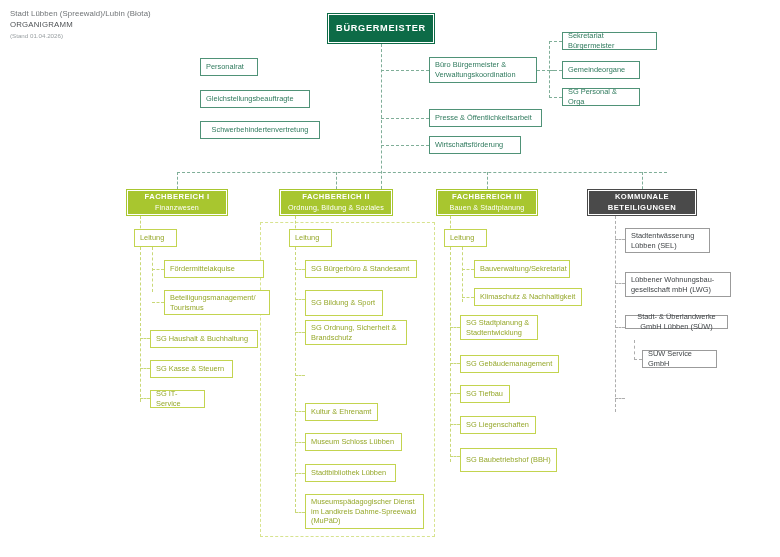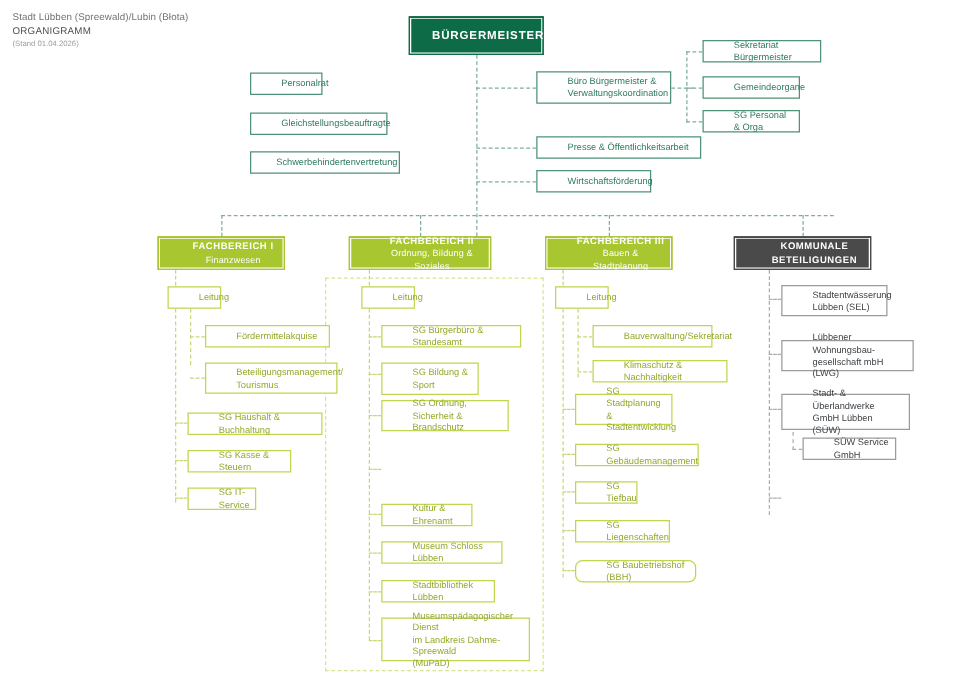--- a/index.html
+++ b/index.html
@@ -27,21 +27,21 @@
     flex-direction: column;
     justify-content: center;
     border: 1px solid #2f7a5d;
     background: #ffffff;
     color: #2f7a5d;
     font-size: 7.4px;
     line-height: 9.6px;
     padding: 3px 5px;
     z-index: 5;
   }
-  .node span { display: block; margin-left: 19px; }
+  .node span { display: block; }
 
   
   .n-teal { border-color: #4f9277; color: #2f7a5d; }
 
   
   .n-mayor {
     background: #0d6b47;
     border: 1px solid #0d6b47;
     color: #ffffff;
     font-size: 9.2px;
@@ -133,21 +133,21 @@
     <span>Gleichstellungsbeauftragte</span>
   </div>
   <div class="node n-teal" style="left:200px; top:121px; width:120px; height:18px;align-items:center;">
     <span>Schwerbehindertenvertretung</span>
   </div>
 
   <div class="node n-teal" style="left:429px; top:57px; width:108px; height:26px;">
     <span>Büro Bürgermeister &amp;</span>
     <span>Verwaltungskoordination</span>
   </div>
-  <div class="node n-teal" style="left:429px; top:109px; width:132px; height:18px;">
+  <div class="node n-teal" style="left:429px; top:109px; width:113px; height:18px;">
     <span>Presse &amp; Öffentlichkeitsarbeit</span>
   </div>
   <div class="node n-teal" style="left:429px; top:136px; width:92px; height:18px;">
     <span>Wirtschaftsförderung</span>
   </div>
 
   <div class="node n-teal" style="left:562px; top:32px; width:95px; height:18px;">
     <span>Sekretariat Bürgermeister</span>
   </div>
   <div class="node n-teal" style="left:562px; top:61px; width:78px; height:18px;">
@@ -266,21 +266,21 @@
   </div>
   <div class="node n-olive" style="left:460px; top:355px; width:99px; height:18px;">
     <span>SG Gebäudemanagement</span>
   </div>
   <div class="node n-olive" style="left:460px; top:385px; width:50px; height:18px;">
     <span>SG Tiefbau</span>
   </div>
   <div class="node n-olive" style="left:460px; top:416px; width:76px; height:18px;">
     <span>SG Liegenschaften</span>
   </div>
-  <div class="node n-olive" style="left:460px; top:448px; width:97px; height:18px;border-radius:6px;">
+  <div class="node n-olive" style="left:460px; top:448px; width:97px; height:24px;">
     <span>SG Baubetriebshof (BBH)</span>
   </div>
 
   <div class="node n-dark" style="left:587px; top:189px; width:110px; height:27px;">
     <span>KOMMUNALE</span>
     <span>BETEILIGUNGEN</span>
   </div>
   <div class="ln v-grey" style="left:615px; top:216px; height:196px;"></div>
   <div class="ln h-grey" style="left:615px; top:239px; width:10px;"></div>
   <div class="ln h-grey" style="left:615px; top:283px; width:10px;"></div>
@@ -291,21 +291,21 @@
   <div class="ln h-grey" style="left:634px; top:359px; width:8px;"></div>
 
   <div class="node n-grey" style="left:625px; top:228px; width:85px; height:25px;">
     <span>Stadtentwässerung</span>
     <span>Lübben (SEL)</span>
   </div>
   <div class="node n-grey" style="left:625px; top:272px; width:106px; height:25px;">
     <span>Lübbener Wohnungsbau-</span>
     <span>gesellschaft mbH (LWG)</span>
   </div>
-  <div class="node n-grey" style="left:625px; top:315px; width:103px; height:29px;">
+  <div class="node n-grey" style="left:625px; top:315px; width:103px; height:14px;text-align:center;">
     <span>Stadt- &amp; Überlandwerke</span>
     <span>GmbH Lübben (SÜW)</span>
   </div>
   <div class="node n-grey" style="left:642px; top:350px; width:75px; height:18px;">
     <span>SÜW Service GmbH</span>
   </div>
 
 </div>
 
 </body></html>

